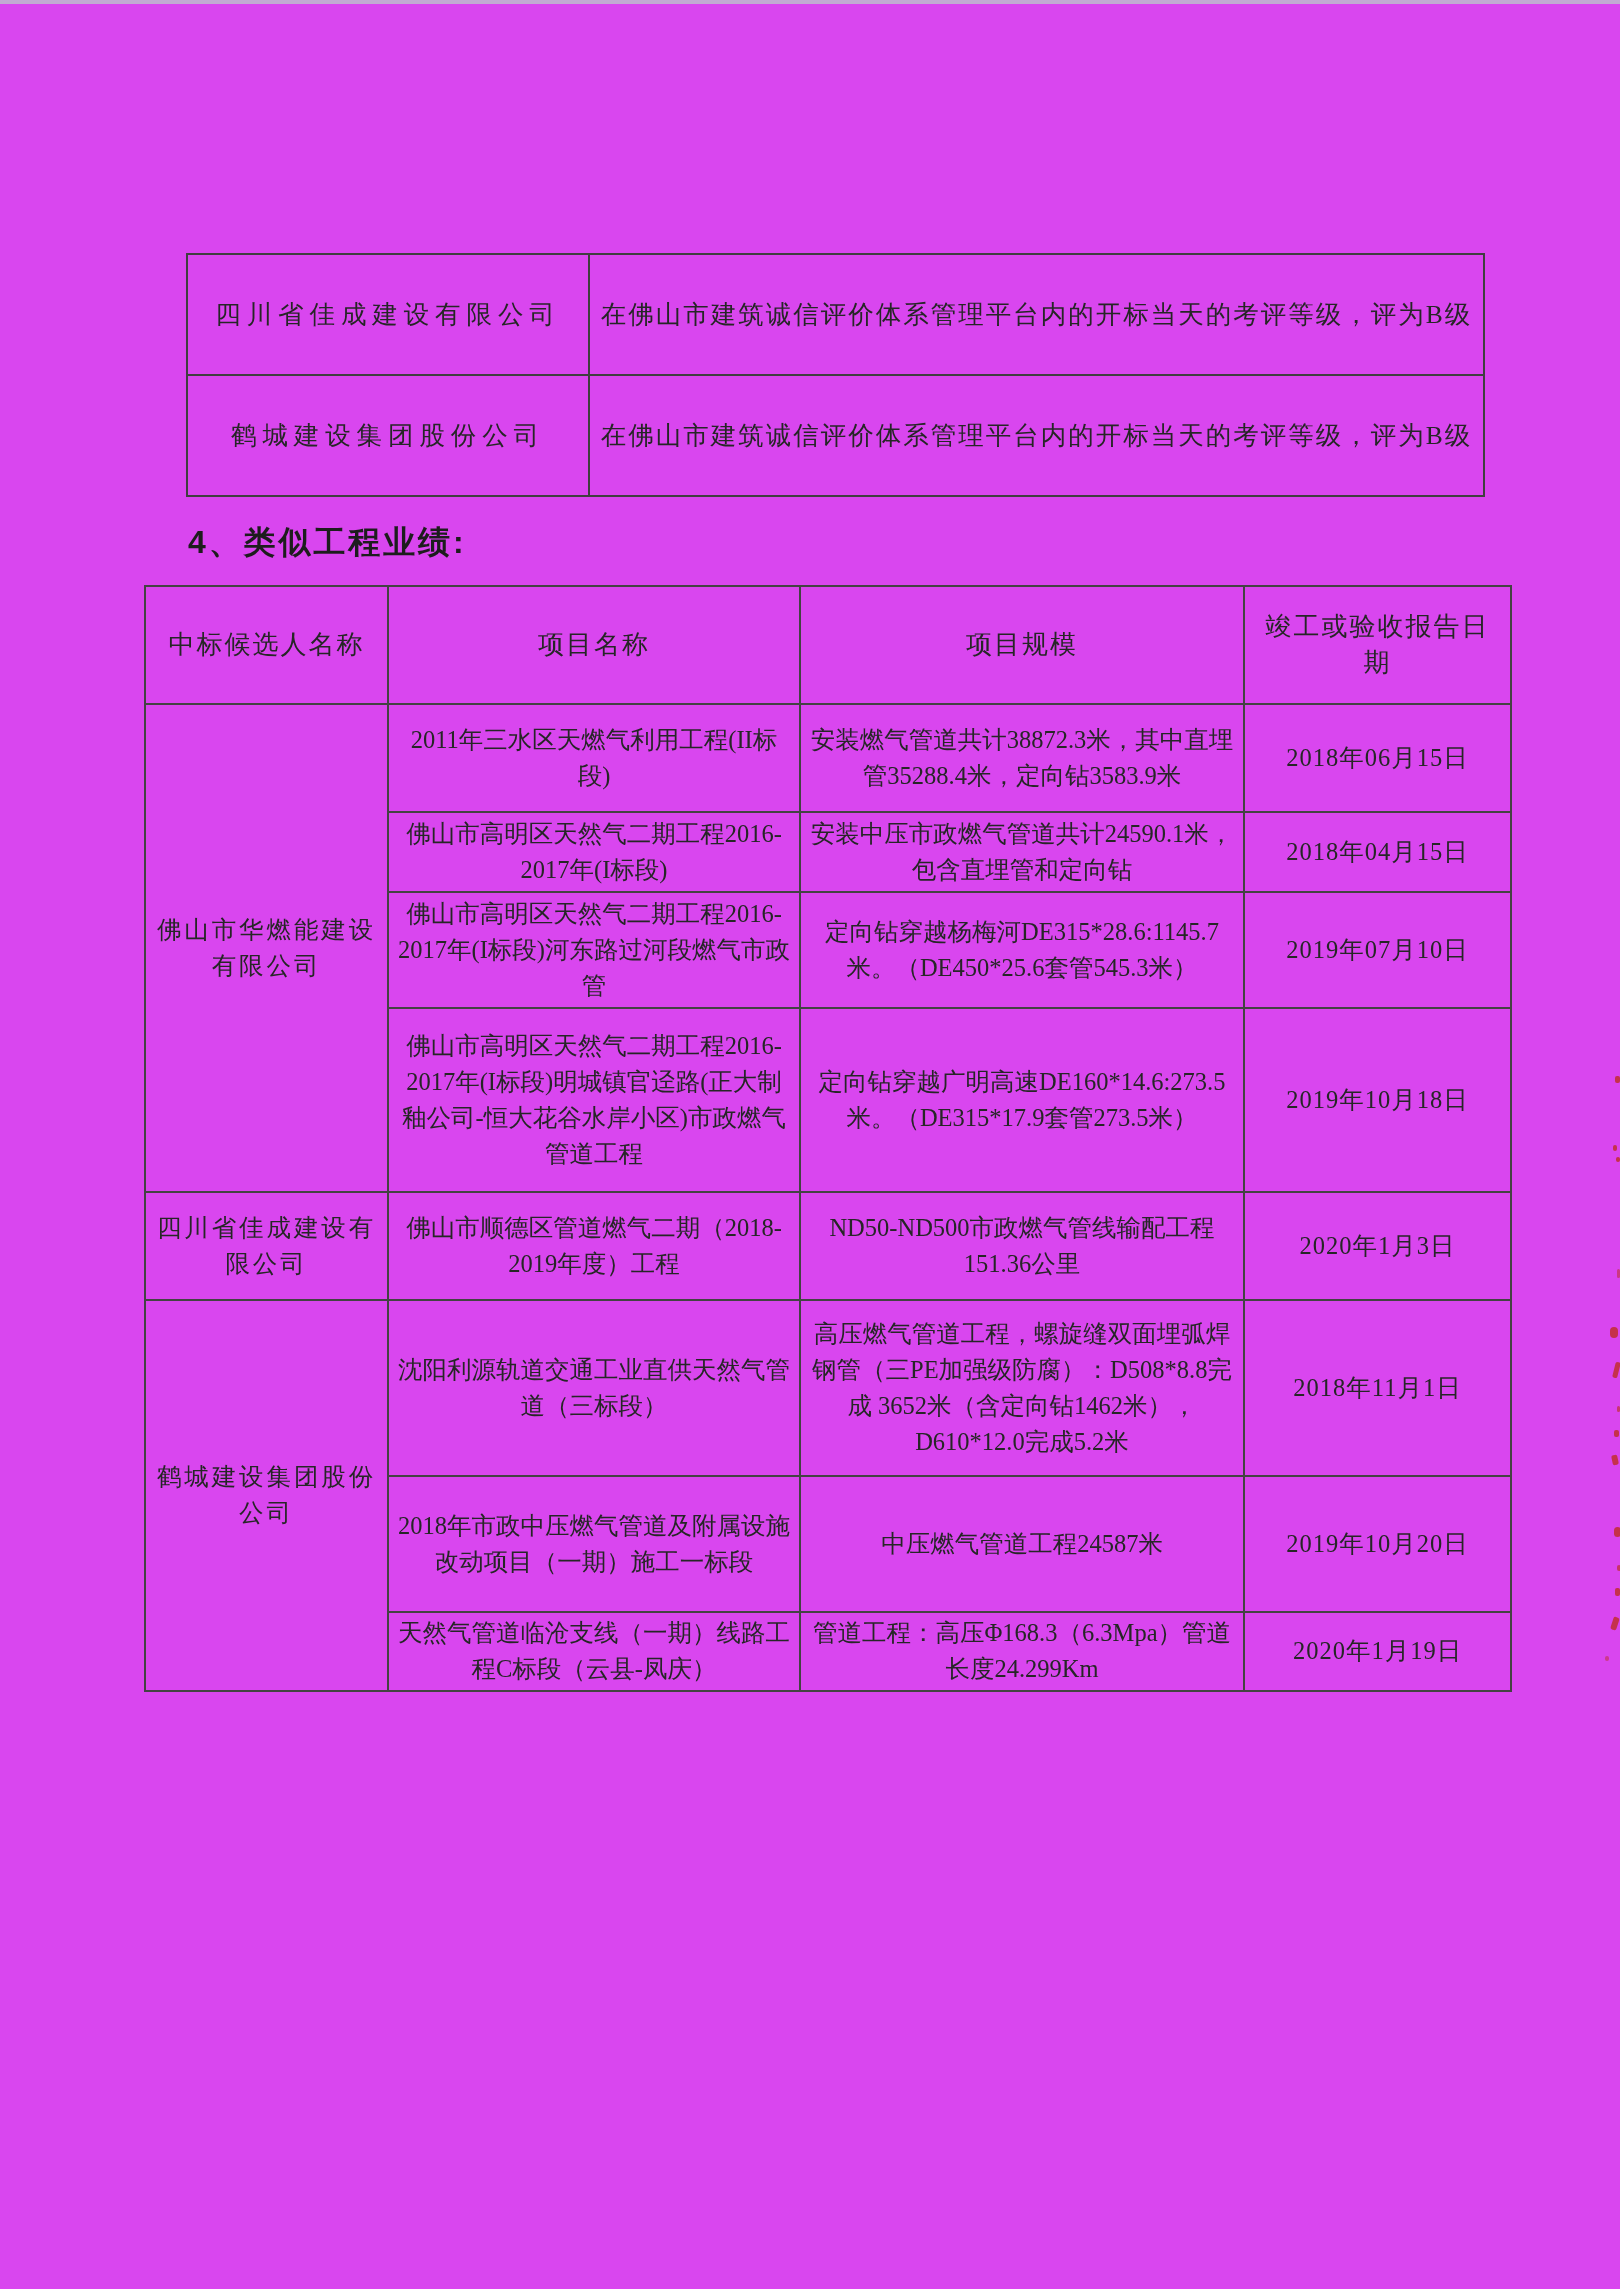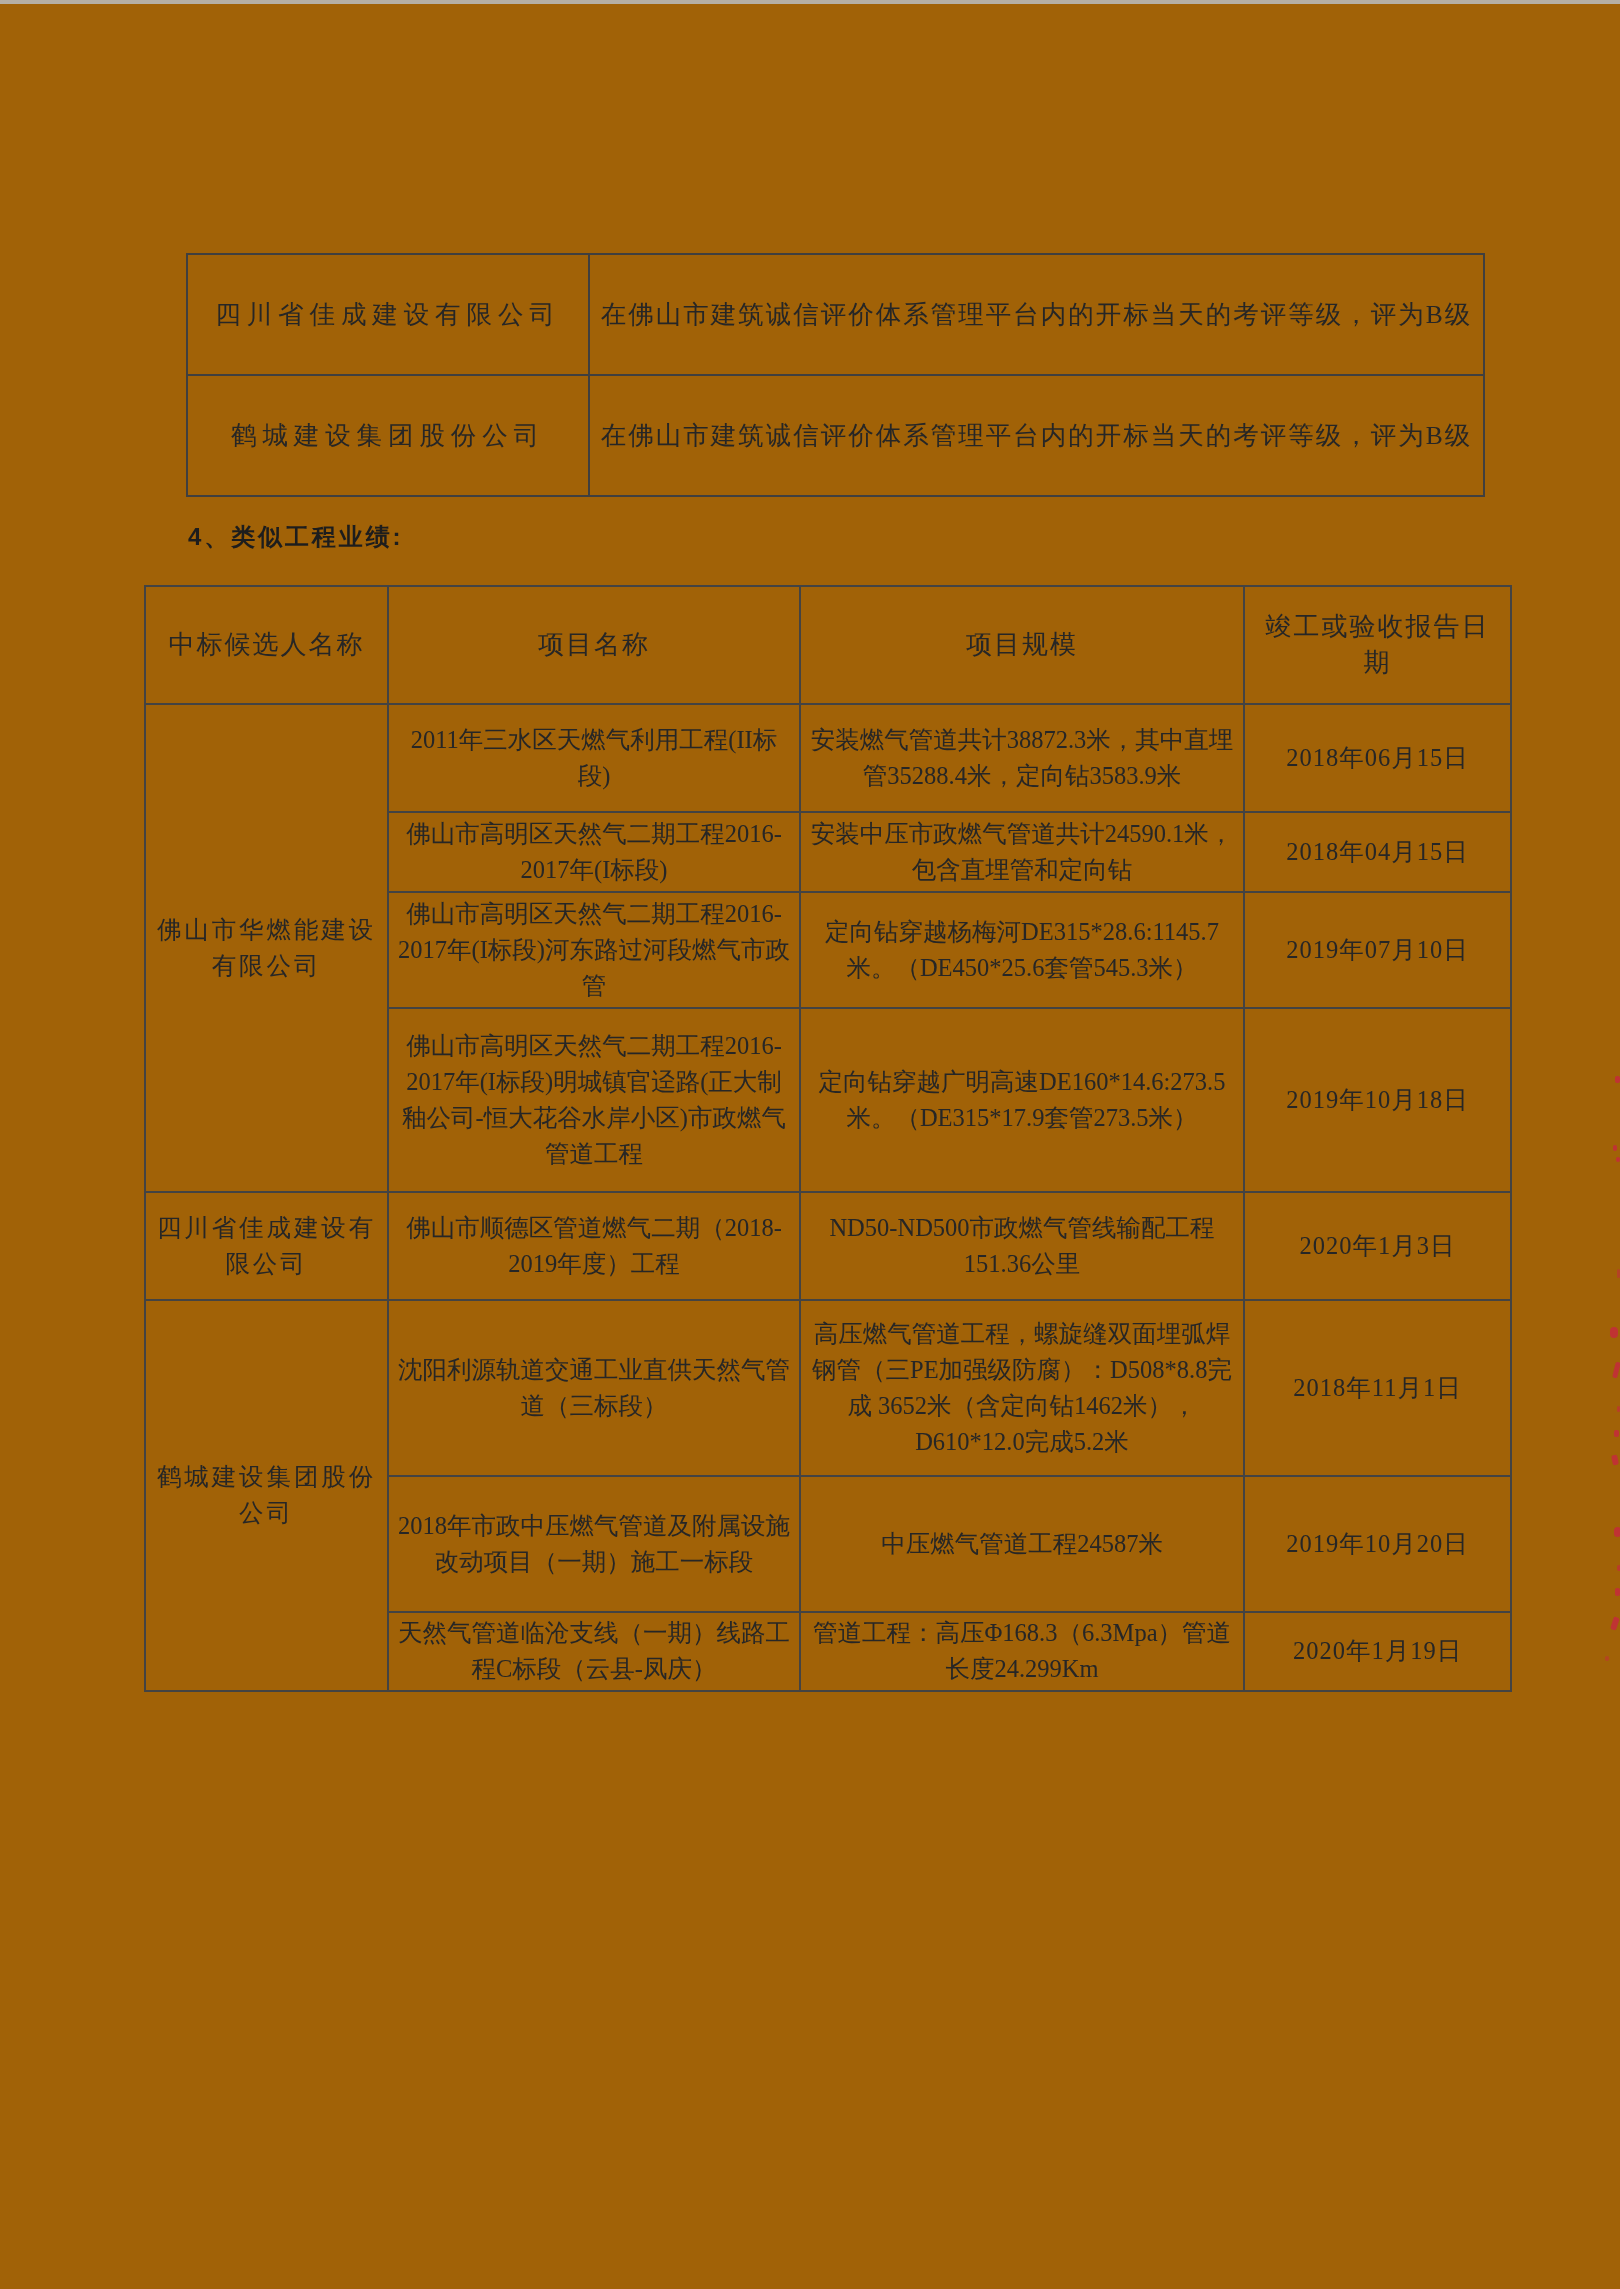--- a/index.html
+++ b/index.html
@@ -1,20 +1,20 @@
 <!DOCTYPE html>
 <html><head>
 <meta charset="utf-8">
 <style>
   html,body{margin:0;padding:0;background:#e8e8e8;}
   .page{
     position:relative;
     width:1620px;height:2290px;
     margin:0 auto;
-    background:#a16207;
+    background:#d946ef;
     font-family:"Liberation Serif","DejaVu Serif",serif;
     color:#262626;
     overflow:hidden;
   }
   .scan-edge-top{
     position:absolute;left:0;top:0;width:1620px;height:3.9px;
     background:#bcc3cc;opacity:.8;
   }
 
   
@@ -31,21 +31,21 @@
   }
   .credit-table tr{height:121px;}
   .credit-table .cc{letter-spacing:5.9px;}
   .credit-table .ce{letter-spacing:2px;}
 
   
   .heading{
     position:absolute;left:188px;top:521px;
     font-family:"Liberation Sans","DejaVu Sans",sans-serif;
     font-weight:bold;
-    font-size:24px;
+    font-size:32px;
     letter-spacing:2.9px;
     color:#1d1d1d;
   }
 
   
   .perf-table{
     position:absolute;left:144px;top:585px;
     width:1365px;
     border-collapse:collapse;
     table-layout:fixed;

